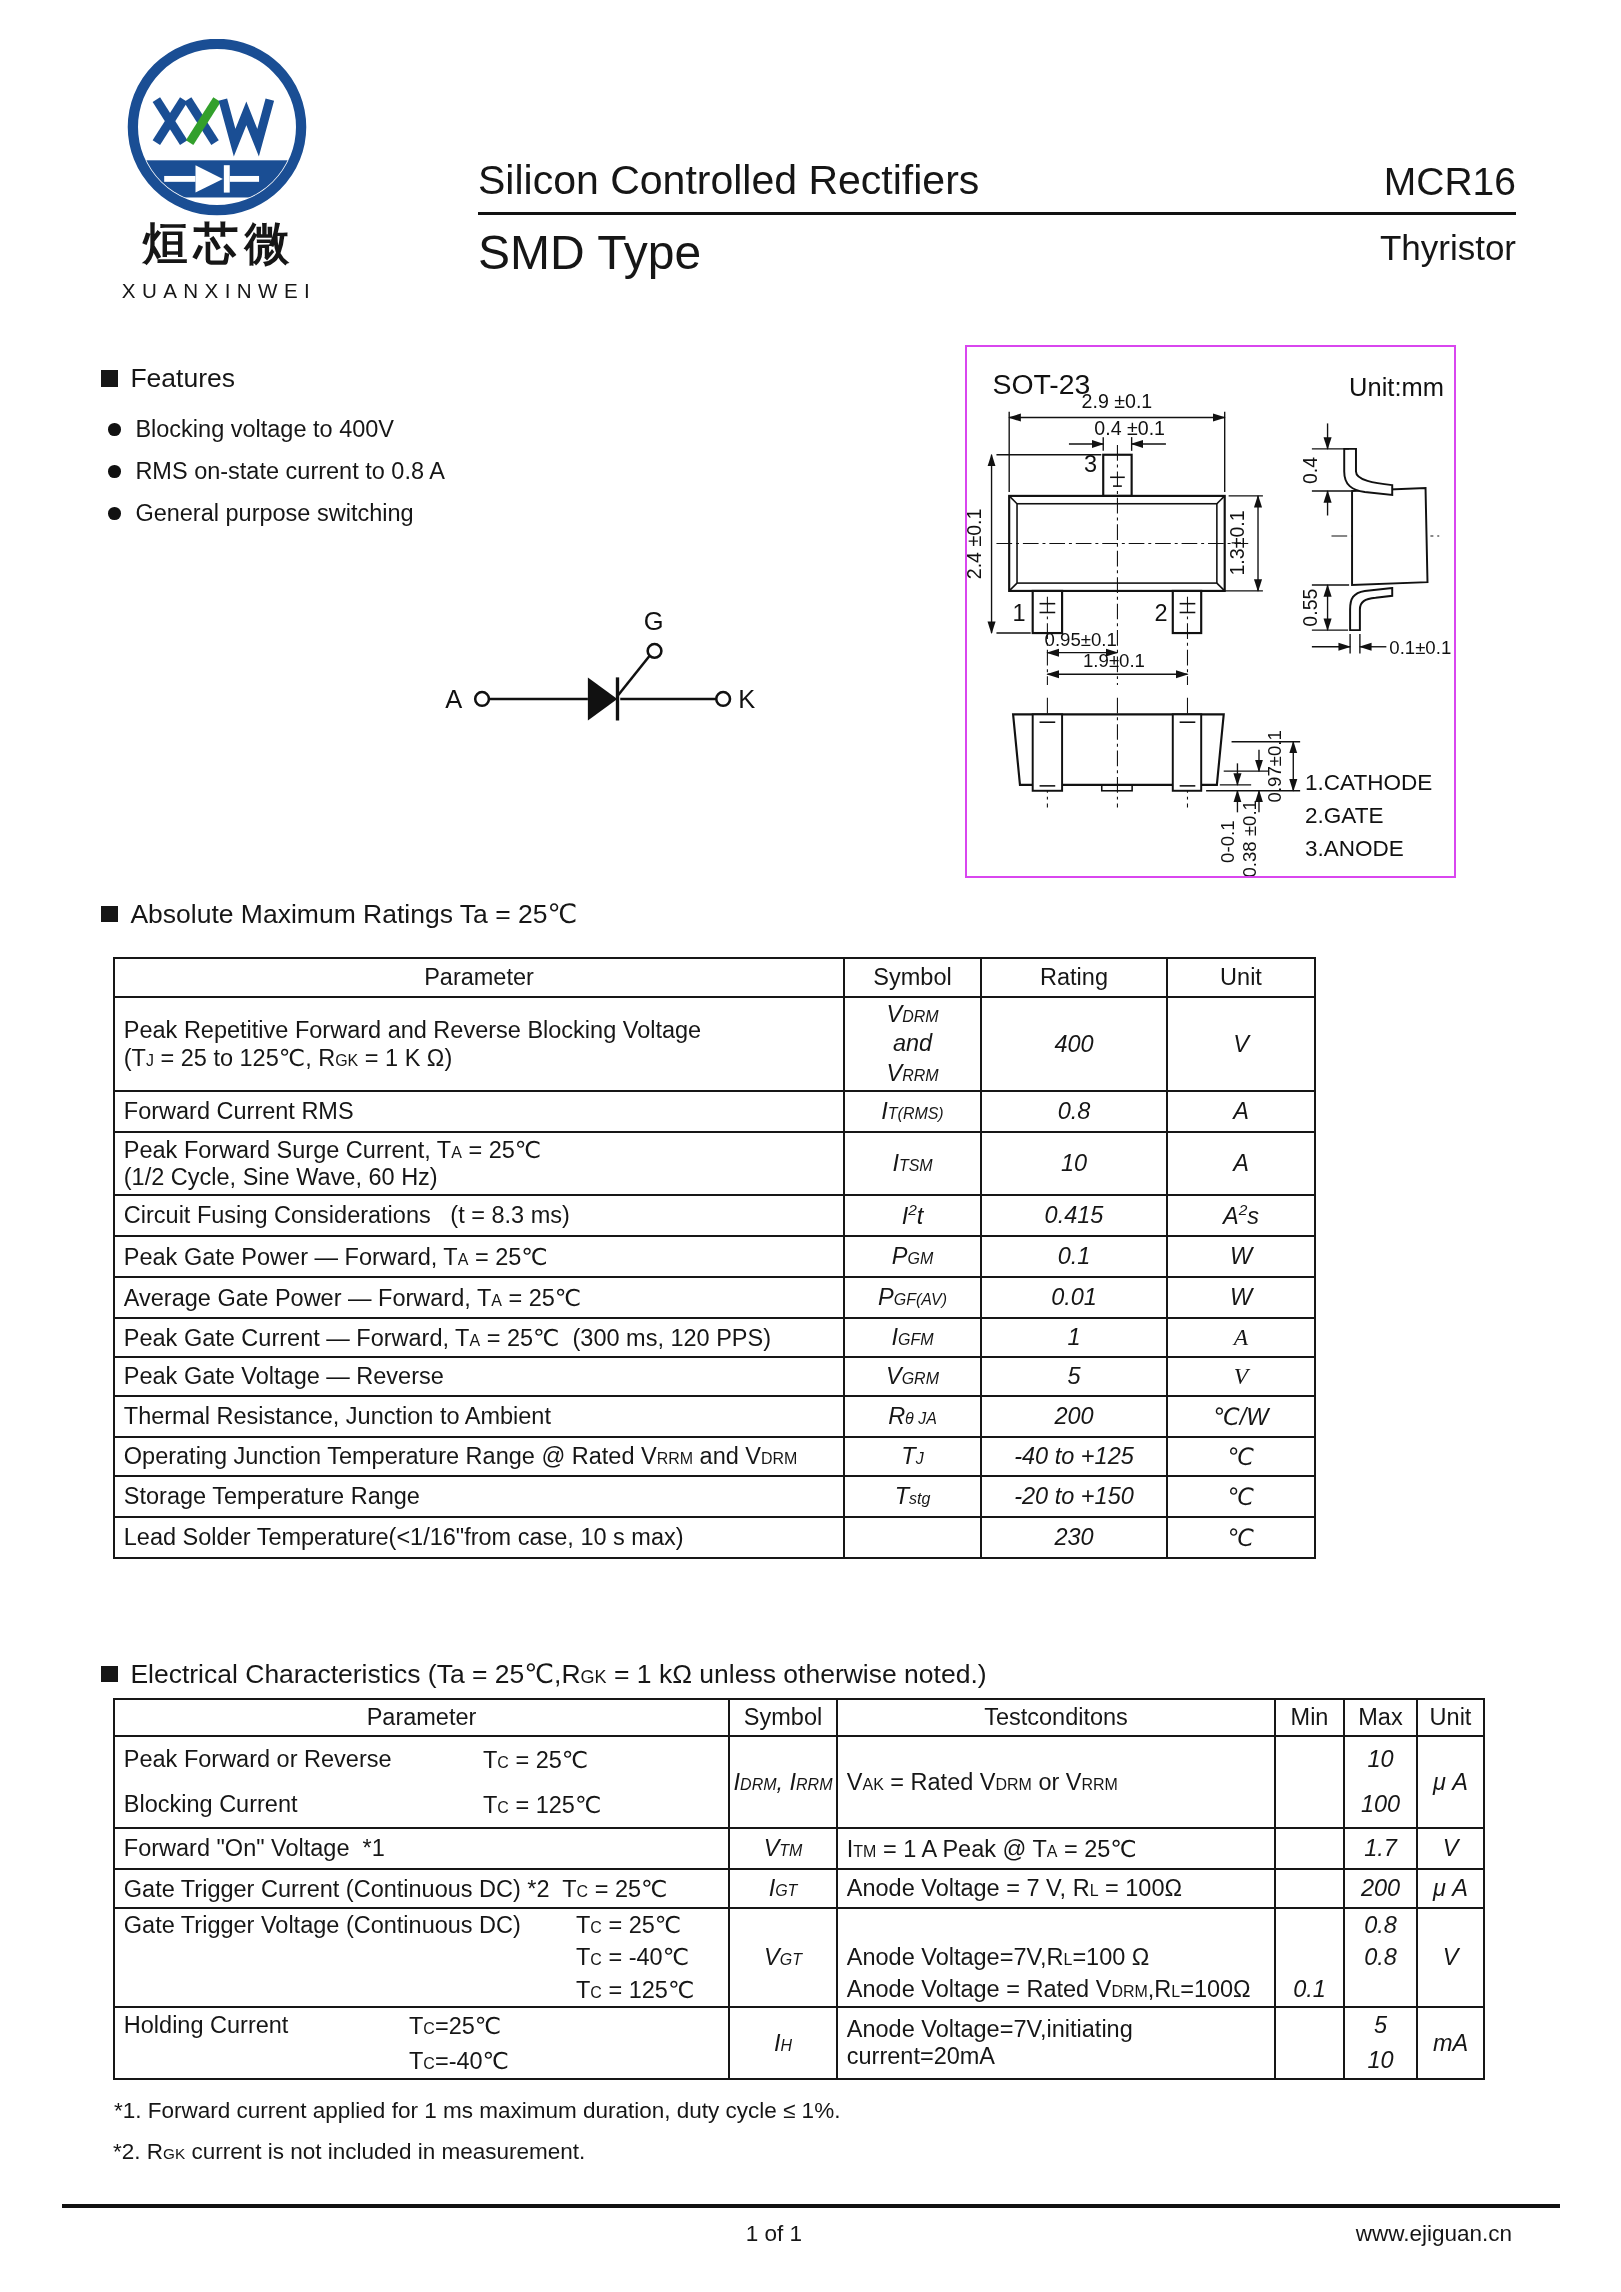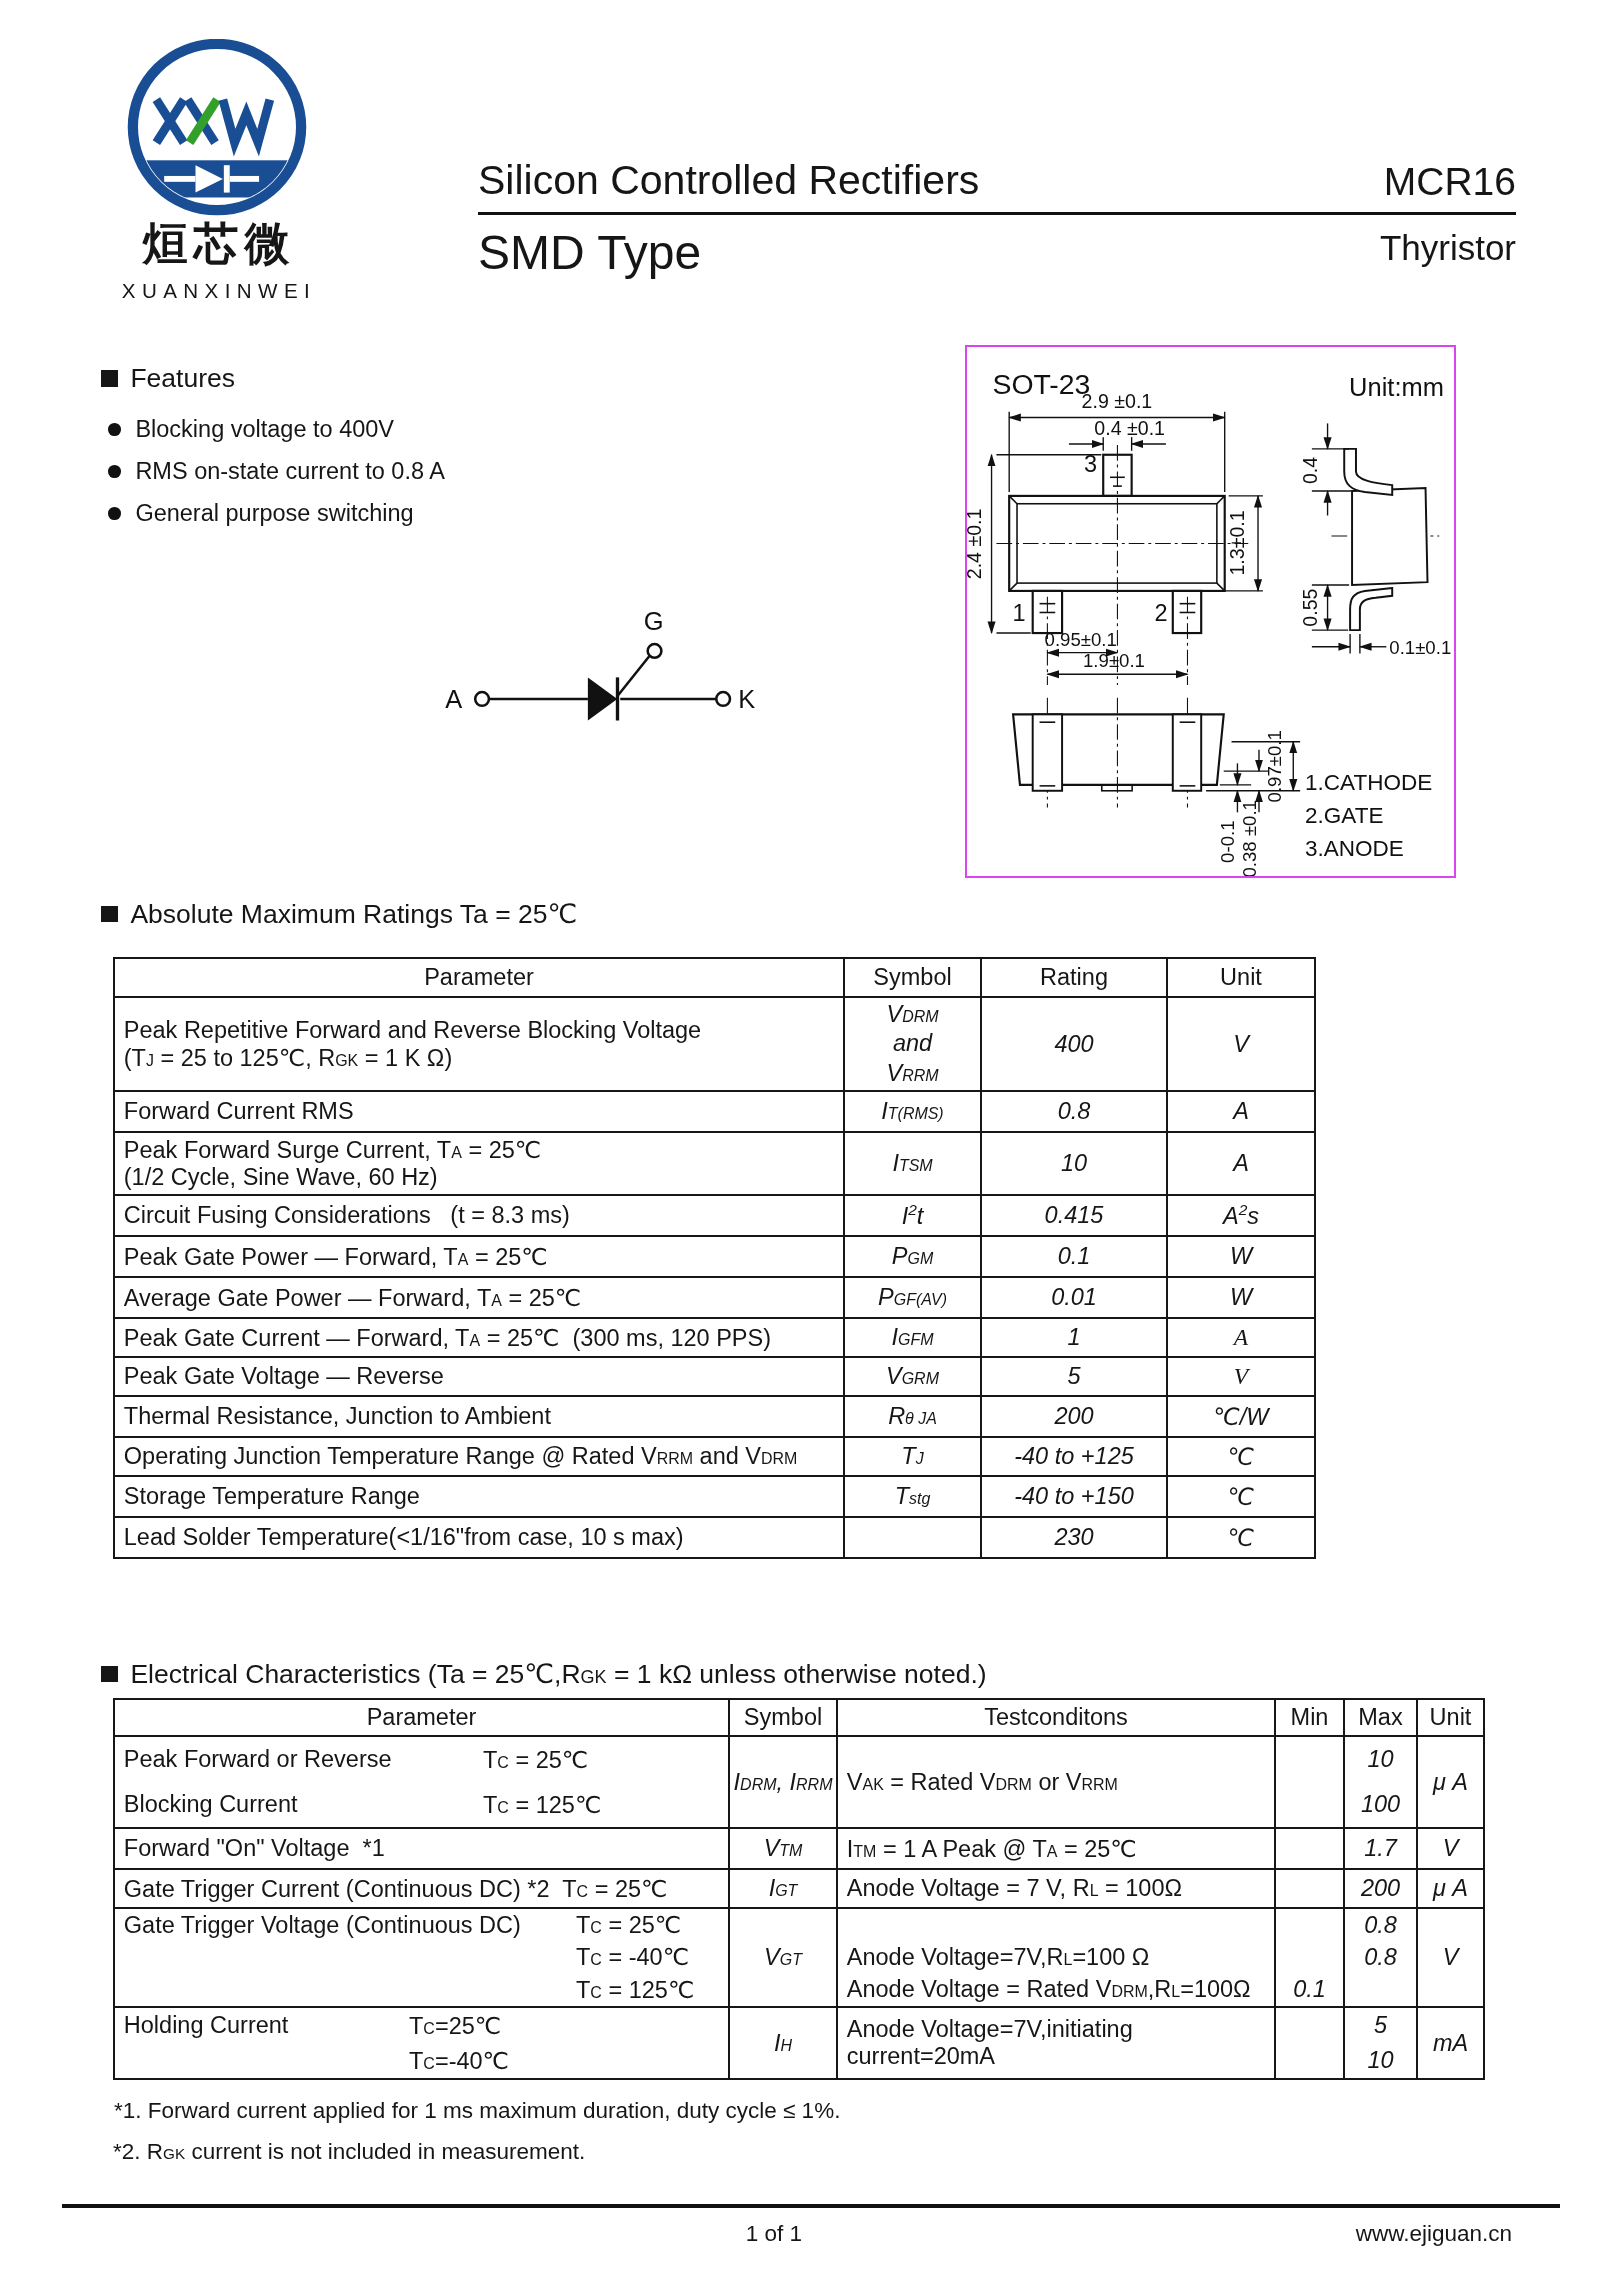--- a/index.html
+++ b/index.html
@@ -326,21 +326,21 @@
     </tr>
     <tr style="height:39px">
       <td class="pl"><span>Operating Junction Temperature Range @ Rated V</span><span class="sub">RRM</span><span> and V</span><span class="sub">DRM</span></td>
       <td class="ct"><span>T</span><span class="sub">J</span></td>
       <td class="ct">-40 to +125</td>
       <td class="ct"><span>℃</span></td>
     </tr>
     <tr style="height:41px">
       <td class="pl"><span>Storage Temperature Range</span></td>
       <td class="ct"><span>T</span><span class="sub">stg</span></td>
-      <td class="ct">-40 to +150</td>
+      <td class="ct">-20 to +150</td>
       <td class="ct"><span>℃</span></td>
     </tr>
     <tr style="height:41px">
       <td class="pl"><span>Lead Solder Temperature(&lt;1/16"from case, 10 s max)</span></td>
       <td class="ct"><span></span></td>
       <td class="ct">230</td>
       <td class="ct"><span>℃</span></td>
     </tr>
   </tbody>
     </table>

